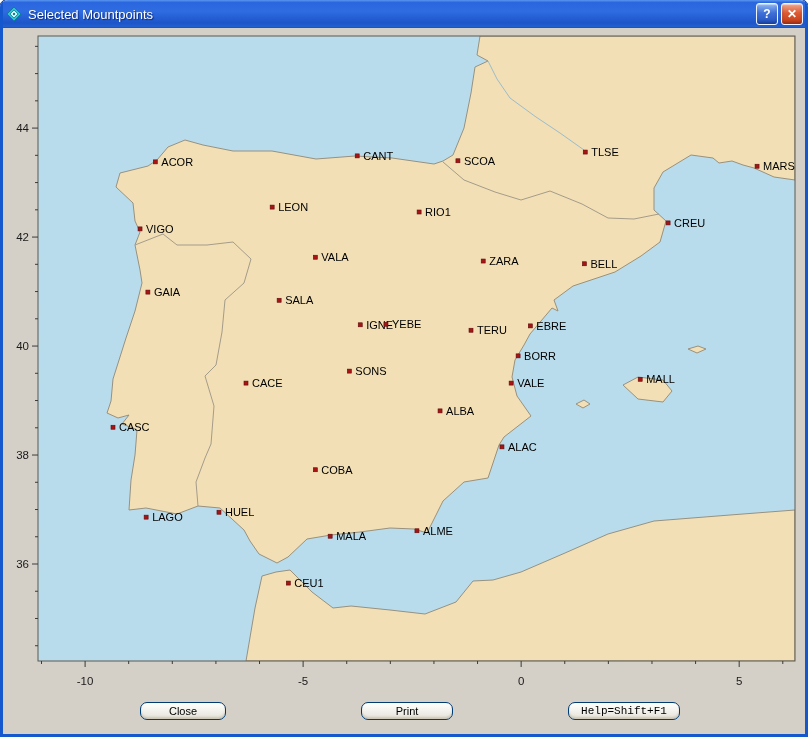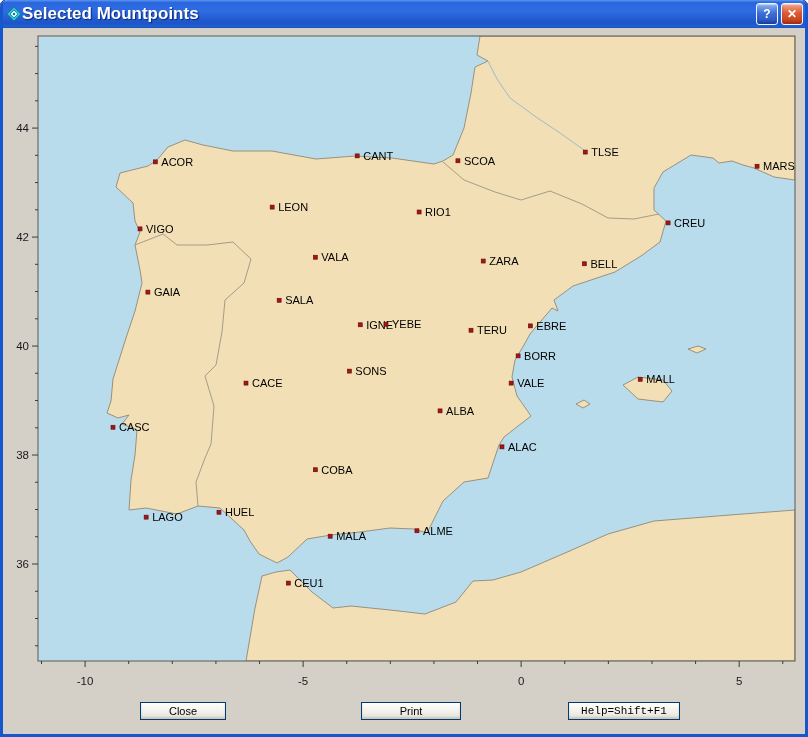--- a/index.html
+++ b/index.html
@@ -4,21 +4,21 @@
 <style>
   html,body{margin:0;padding:0;background:#fff;font-family:"Liberation Sans",sans-serif;}
   .window{position:relative;width:808px;height:737px;overflow:hidden;
           border-radius:8px 8px 0 0;box-shadow:0 0 0 1px #003399;}
   
   .titlebar{position:absolute;left:0;top:0;width:100%;height:28px;box-sizing:border-box;
             display:flex;align-items:center;padding:0 5px 0 6px;
             border-radius:7px 7px 0 0;
             background:linear-gradient(180deg,#5a96f0 0%,#2a66dd 9%,#2f6ce2 40%,#1c55c8 82%,#2360cf 95%,#1a4fb8 100%);}
   .titlebar .app-icon{width:16px;height:16px;flex:0 0 auto;}
-  .titlebar .title{flex:1;color:#fff;font-weight:bold;font-size:17px;margin-left:0;
+  .titlebar .title{flex:1;color:#fff;font-weight:normal;font-size:13px;margin-left:6px;
                    text-shadow:1px 1px 1px rgba(0,20,90,.75);white-space:nowrap;overflow:hidden;}
   .tb-btn{width:20px;height:20px;margin-left:3px;border:1px solid #eef4ff;border-radius:3px;
           display:flex;align-items:center;justify-content:center;flex:0 0 auto;
           color:#fff;font-weight:bold;font-size:12px;line-height:1;cursor:default;
           box-shadow:inset 0 1px 1px rgba(255,255,255,.5), inset 0 -2px 3px rgba(0,0,40,.25);}
   .tb-help{background:linear-gradient(180deg,#8fb6f2 0%,#3f70d8 45%,#2050bc 100%);}
   .tb-close{background:linear-gradient(180deg,#f0a890 0%,#dd5a32 45%,#c23b12 100%);}
   
   .client{position:absolute;left:3px;top:28px;width:802px;height:706px;
           background:#d4d0c8;border-left:0;}
@@ -26,27 +26,27 @@
          pointer-events:none;}
   svg{display:block;}
   svg text{font-family:"Liberation Sans",sans-serif;}
   .coast{stroke:#98917e;stroke-width:1;stroke-linejoin:round;}
   .borderline{fill:none;stroke:#a49c8a;stroke-width:1;stroke-linejoin:round;}
   .river{fill:none;stroke:#9bbccb;stroke-width:1;}
   .plot-frame{fill:none;stroke:#5c584e;stroke-width:1;}
   .tickline{stroke:#3a3a3a;stroke-width:1;}
   
   .xp-btn{position:absolute;height:18px;box-sizing:border-box;
-          border:1px solid #003c74;border-radius:0;
+          border:1px solid #003c74;border-radius:7px;
           background:linear-gradient(180deg,#ffffff 0%,#f4f3ee 45%,#e4e1d7 100%);
           box-shadow:inset 0 -2px 2px rgba(160,150,120,.35), inset 0 1px 0 #fff;
           display:flex;align-items:center;justify-content:center;
           font-size:11px;color:#000;cursor:default;}
   .btn-close{left:137px;top:674px;width:86px;}
-  .btn-print{left:358px;top:674px;width:100px;}
+  .btn-print{left:358px;top:674px;width:92px;}
   .btn-help{left:565px;top:674px;width:112px;font-family:Liberation Mono, monospace;}
 </style>
 </head>
 <body>
 
 <div class="window">
 
   <div class="titlebar">
     <svg class="app-icon" viewBox="0 0 16 16">
       <polygon points="8,1 15,8 8,15 1,8" fill="#2fc2d4" stroke="#0e7d96" stroke-width="1"></polygon>

